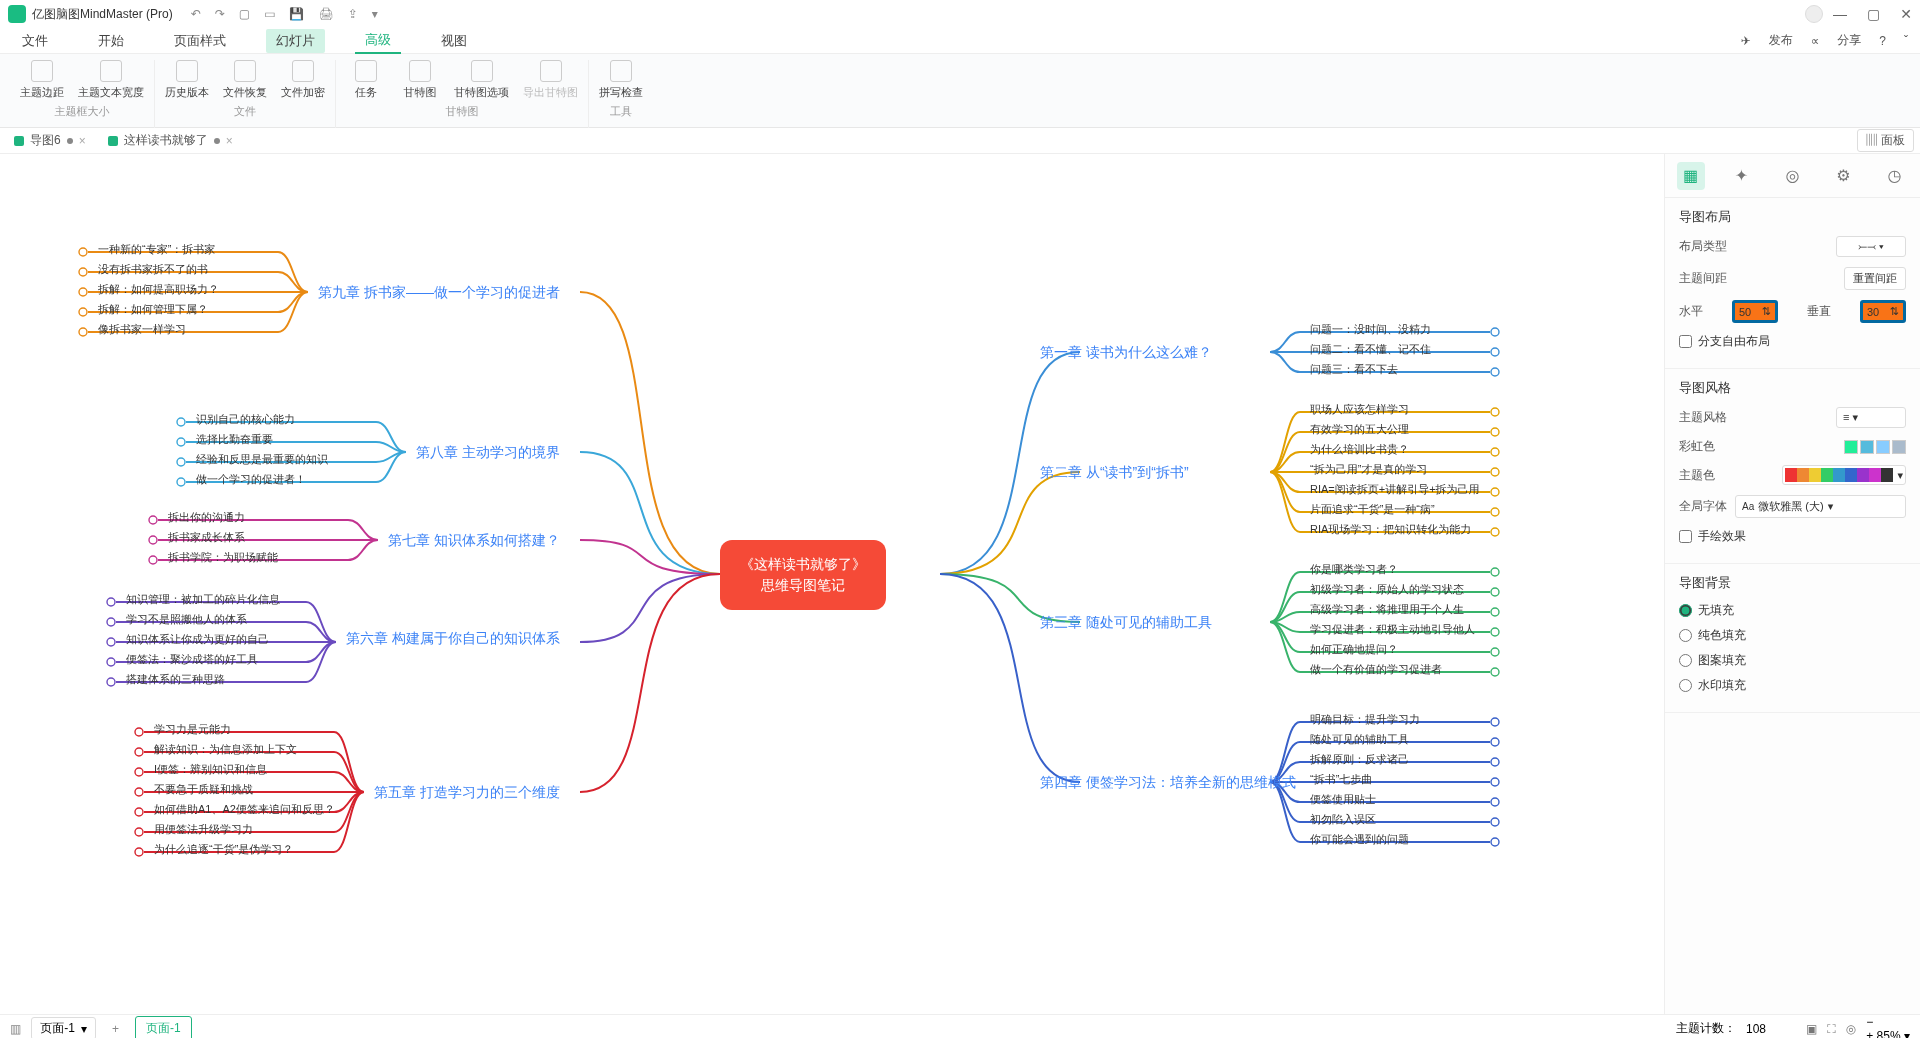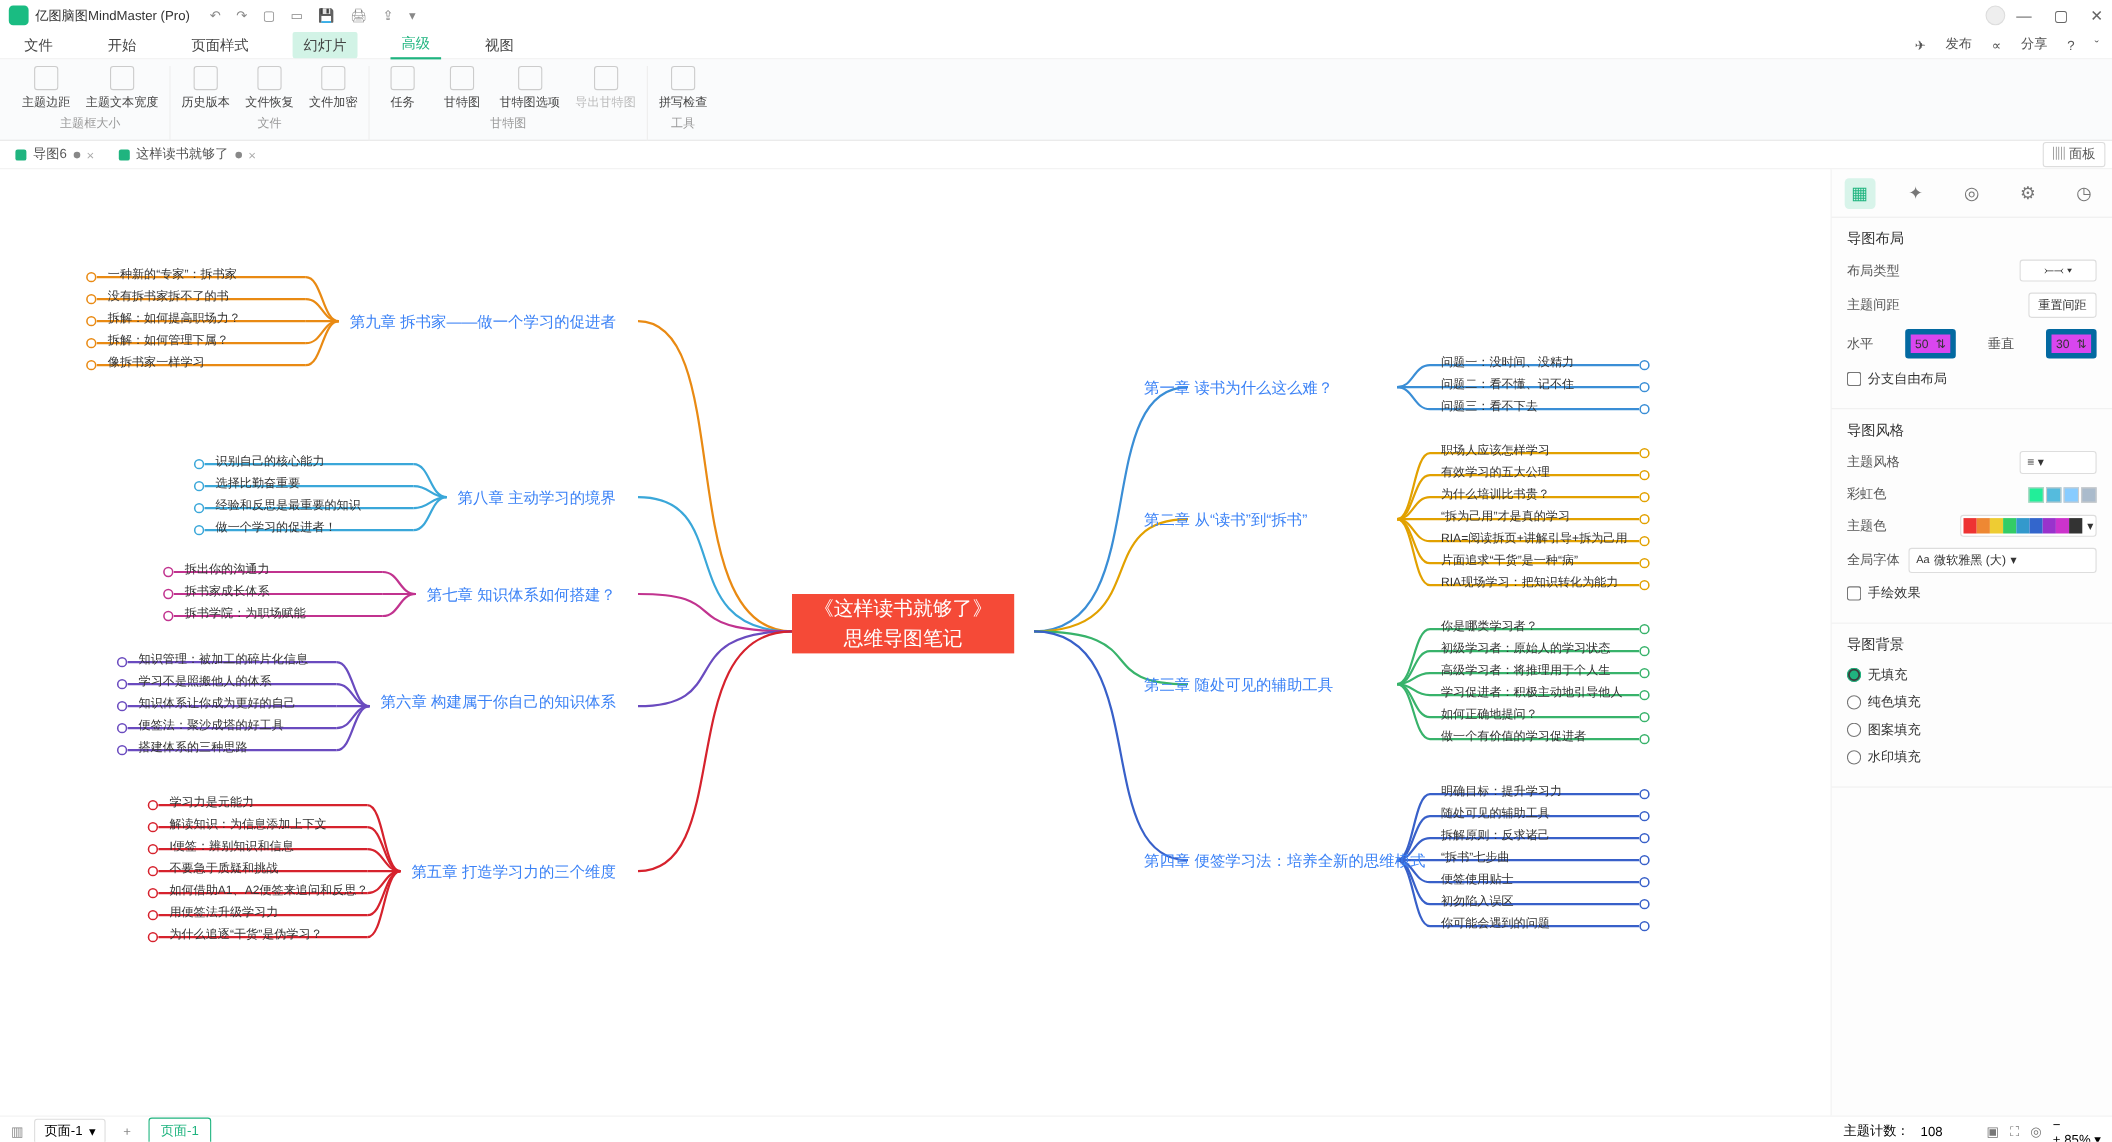--- a/index.html
+++ b/index.html
@@ -32,34 +32,34 @@
   .doctabs { height: 26px; display: flex; align-items: center; padding: 0 6px; border-bottom: 1px solid #eee; font-size: 12px; gap: 6px; }
   .doctabs .tab { display: flex; align-items: center; gap: 6px; padding: 3px 8px; color: #555; cursor: pointer; }
   .doctabs .tab .dot { width: 6px; height: 6px; background: #888; border-radius: 50%; }
   .doctabs .tab-ico { width:10px;height:10px;background:#1fb47f;border-radius:2px;}
   .doctabs .spacer { flex: 1; }
   .doctabs .panel-toggle { color:#555; padding:2px 8px; border:1px solid #ddd; border-radius:3px; cursor:pointer;}
   
   .workspace { position: relative; height: calc(1038px - 28px - 26px - 74px - 26px - 24px); display: flex; }
   .canvas-wrap { position: relative; flex: 1; overflow: hidden; background: #fff; }
   svg.canvas { position: absolute; top: 0; left: 0; }
-  .mm-central { position: absolute; background: #f54a37; color: #fff; padding: 0 20px; font-size: 18px; text-align: center; border-radius: 0; line-height: 1.5; white-space: pre; }
+  .mm-central { position: absolute; background: #f54a37; color: #fff; padding: 14px 20px; font-size: 14px; text-align: center; border-radius: 12px; line-height: 1.5; white-space: pre; }
   .mm-chapter { position: absolute; font-size: 14px; color: #3b82f6; font-weight: 500; white-space: nowrap; }
   .mm-node { position: absolute; font-size: 11px; color: #333; white-space: nowrap; padding: 2px 6px; }
   
   .sidepanel { width: 256px; border-left: 1px solid #eee; background: #fdfdfd; display: flex; flex-direction: column; font-size: 12px; color: #333; }
   .sidepanel .sp-tabs { height: 44px; display: flex; align-items: center; justify-content: space-around; border-bottom: 1px solid #eee; }
   .sidepanel .sp-tab { width: 28px; height: 28px; border-radius: 4px; display: flex; align-items: center; justify-content: center; cursor: pointer; color:#777; font-size:16px;}
   .sidepanel .sp-tab.active { background: #d8f4ea; color: #1fb47f; }
   .sidepanel .sp-section { padding: 10px 14px; border-bottom: 1px solid #f0f0f0; }
   .sidepanel .sp-title { font-weight: 400; margin-bottom: 10px; font-size: 13px; }
   .sp-row { display: flex; align-items: center; justify-content: space-between; margin-bottom: 10px; gap:8px;}
   .sp-row label { color: #555; }
   .sp-select { border: 1px solid #ddd; border-radius: 3px; padding: 3px 6px; min-width: 60px; background:#fff; display:flex; align-items:center; gap:4px; cursor:pointer; font-size:11px;}
-  .sp-num { border:5px solid #0369a1; border-radius:3px; padding:2px 4px; width:46px; display:flex; align-items:center; justify-content:space-between; font-size:11px; background:#d946ef;}
+  .sp-num { border:3px solid #0369a1; border-radius:3px; padding:2px 4px; width:46px; display:flex; align-items:center; justify-content:space-between; font-size:11px; background:#f97316;}
   .sp-btn { border:1px solid #ddd; border-radius:3px; padding:3px 8px; cursor:pointer; font-size:11px; background:#fff;}
   .sp-radio, .sp-check { display:flex; align-items:center; gap:6px; margin-bottom:8px; cursor:pointer;}
   .sp-radio input, .sp-check input { accent-color:#1fb47f; }
   .rainbow-sw { display:flex; gap:2px;}
   .rainbow-sw span { width:14px;height:14px;border:1px solid #ccc; cursor:pointer;}
   .theme-color-bar { display:flex;}
   .theme-color-bar span{ width:12px; height:14px;}
   .page-tabs { height: 28px; display:flex; align-items:center; gap:10px; padding:0 10px; border-top:1px solid #eee; font-size:12px;}
   .page-tabs .ptab { padding:3px 10px; border:1px solid transparent; cursor:pointer; color:#555;}
   .page-tabs .ptab.active { color:#1fb47f; border:1px solid #1fb47f; border-radius:3px;}

